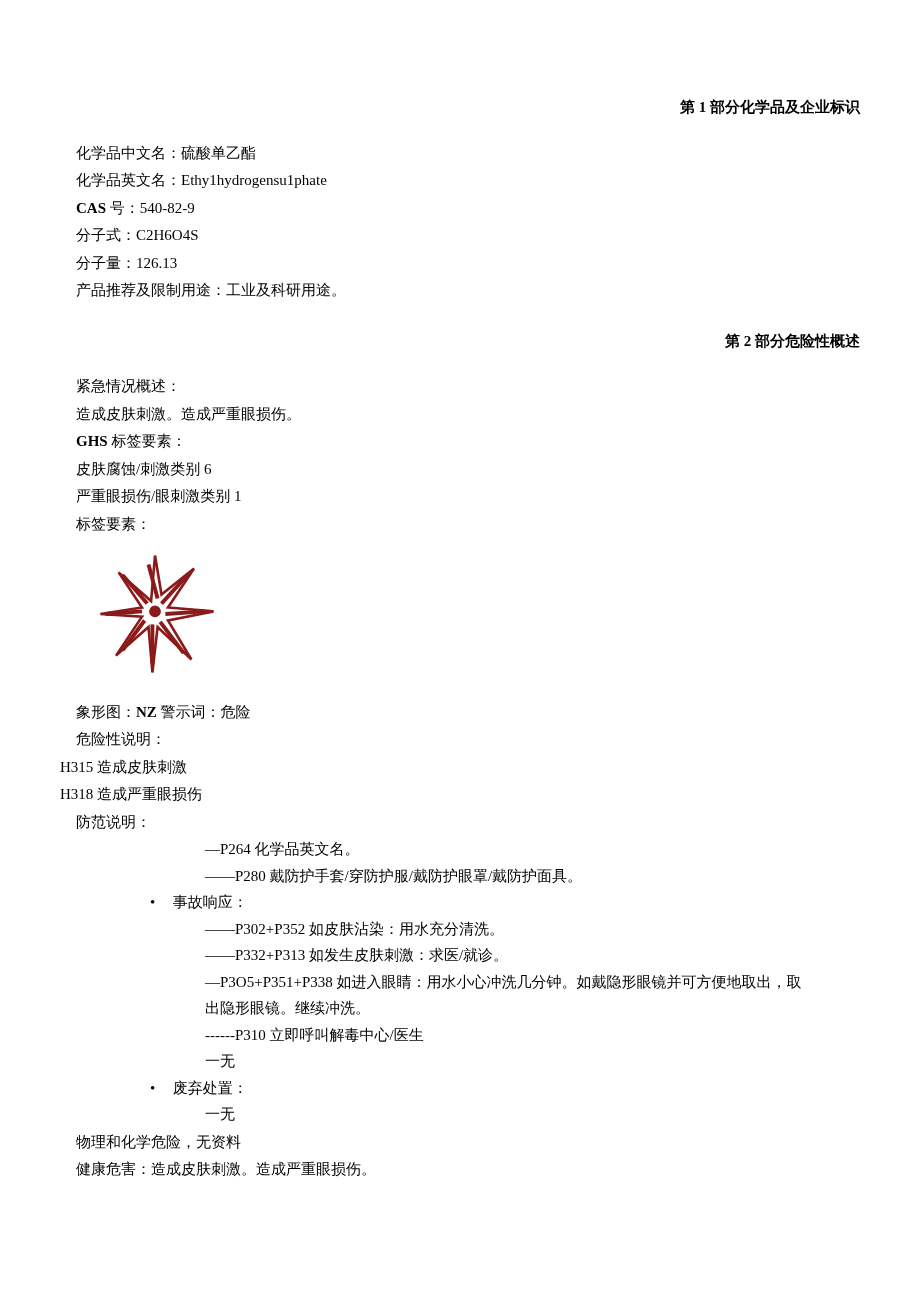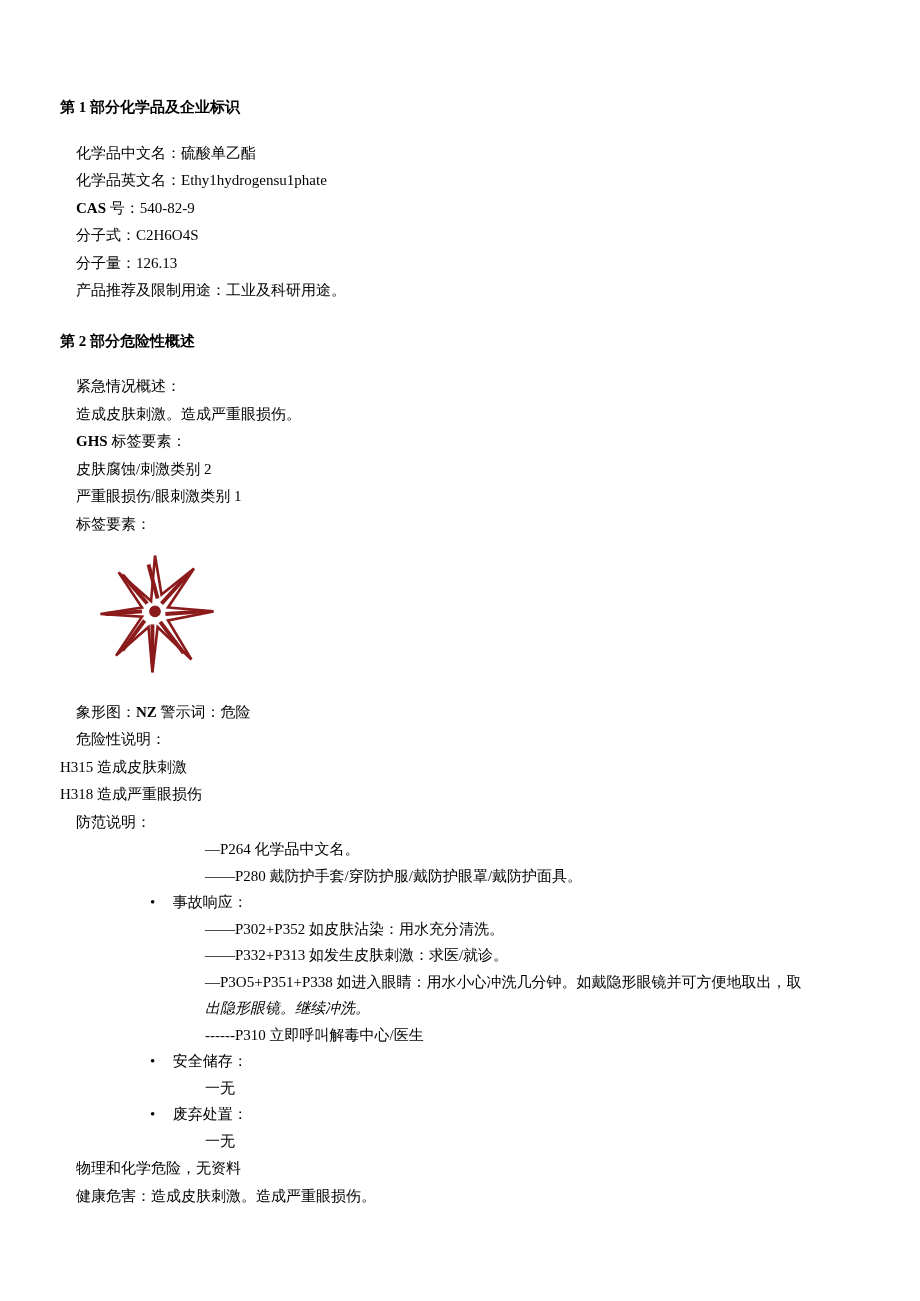--- a/index.html
+++ b/index.html
@@ -10,21 +10,21 @@
     body {
       font-family: "SimSun", "宋体", serif;
       font-size: 15px;
       line-height: 1.7;
       color: #000;
       background: #fff;
       width: 920px;
       padding: 70px 60px 50px 60px;
     }
     .section-title {
-      text-align: left;
+      text-align: right;
       font-weight: bold;
       margin-bottom: 20px;
       margin-top: 25px;
     }
     .section-title .num {
       font-family: "Times New Roman", serif;
     }
     .field {
       margin: 2px 16px;
     }
@@ -51,21 +51,20 @@
       margin-right: 10px;
     }
     .sub-items {
       margin-left: 55px;
     }
     .sub-item {
       margin: 1px 0;
     }
     .sub-item-wrap {
       margin-left: 0;
-      font-style: italic;
     }
     .hazard-line {
       margin: 2px 0;
     }
   </style>
 </head>
 <body>
 
 
 
@@ -104,21 +103,21 @@
 <div class="field">
   <span>紧急情况概述：</span>
 </div>
 <div class="field">
   <span>造成皮肤刺激。造成严重眼损伤。</span>
 </div>
 
 <div class="field">
   <span class="bold">GHS</span><span> 标签要素：</span>
 </div>
-<div class="field">皮肤腐蚀/刺激类别 2</div>
+<div class="field">皮肤腐蚀/刺激类别 6</div>
 <div class="field">严重眼损伤/眼刺激类别 1</div>
 <div class="field">标签要素：</div>
 
 <svg class="pictogram" viewBox="0 0 100 100">
   <g fill="#8b1a1a" stroke="#8b1a1a">
     <path d="M 50 5 L 55 35 L 80 15 L 60 45 L 95 48 L 60 55 L 78 85 L 52 60 L 48 95 L 45 60 L 20 82 L 40 52 L 8 50 L 40 45 L 22 18 L 47 40 Z" stroke-width="2" fill="none"></path>
     <path d="M 45 12 L 52 38" stroke-width="3"></path>
     <path d="M 75 20 L 55 42" stroke-width="3"></path>
     <path d="M 88 48 L 58 50" stroke-width="3"></path>
     <path d="M 72 80 L 54 56" stroke-width="3"></path>
@@ -134,34 +133,33 @@
   <span>象形图：</span><span class="bold">NZ</span><span> 警示词：</span><span>危险</span>
 </div>
 
 <div class="field">危险性说明：</div>
 <div class="hazard-line">H315 造成皮肤刺激</div>
 <div class="hazard-line">H318 造成严重眼损伤</div>
 <div class="field">防范说明：</div>
 
 <div class="bullet-section">
   <div class="sub-items">
-    <div class="sub-item">—P264 化学品中文名。</div>
+    <div class="sub-item">—P264 化学品英文名。</div>
     <div class="sub-item">——P280 戴防护手套/穿防护服/戴防护眼罩/戴防护面具。</div>
   </div>
 
   <div class="bullet-title">&nbsp;&nbsp;<span>事故响应：</span></div>
   <div class="sub-items">
     <div class="sub-item">——P302+P352 如皮肤沾染：用水充分清洗。</div>
     <div class="sub-item">——P332+P313 如发生皮肤刺激：求医/就诊。</div>
     <div class="sub-item">—P3O5+P351+P338 如进入眼睛：用水小心冲洗几分钟。如戴隐形眼镜并可方便地取出，取</div>
     <div class="sub-item sub-item-wrap">出隐形眼镜。继续冲洗。</div>
     <div class="sub-item">------P310 立即呼叫解毒中心/医生</div>
   </div>
 
-  <div class="bullet-title">&nbsp;&nbsp;<span>安全储存：</span></div>
   <div class="sub-items">
     <div class="sub-item">一无</div>
   </div>
 
   <div class="bullet-title">&nbsp;&nbsp;<span>废弃处置：</span></div>
   <div class="sub-items">
     <div class="sub-item">一无</div>
   </div>
 </div>
 

